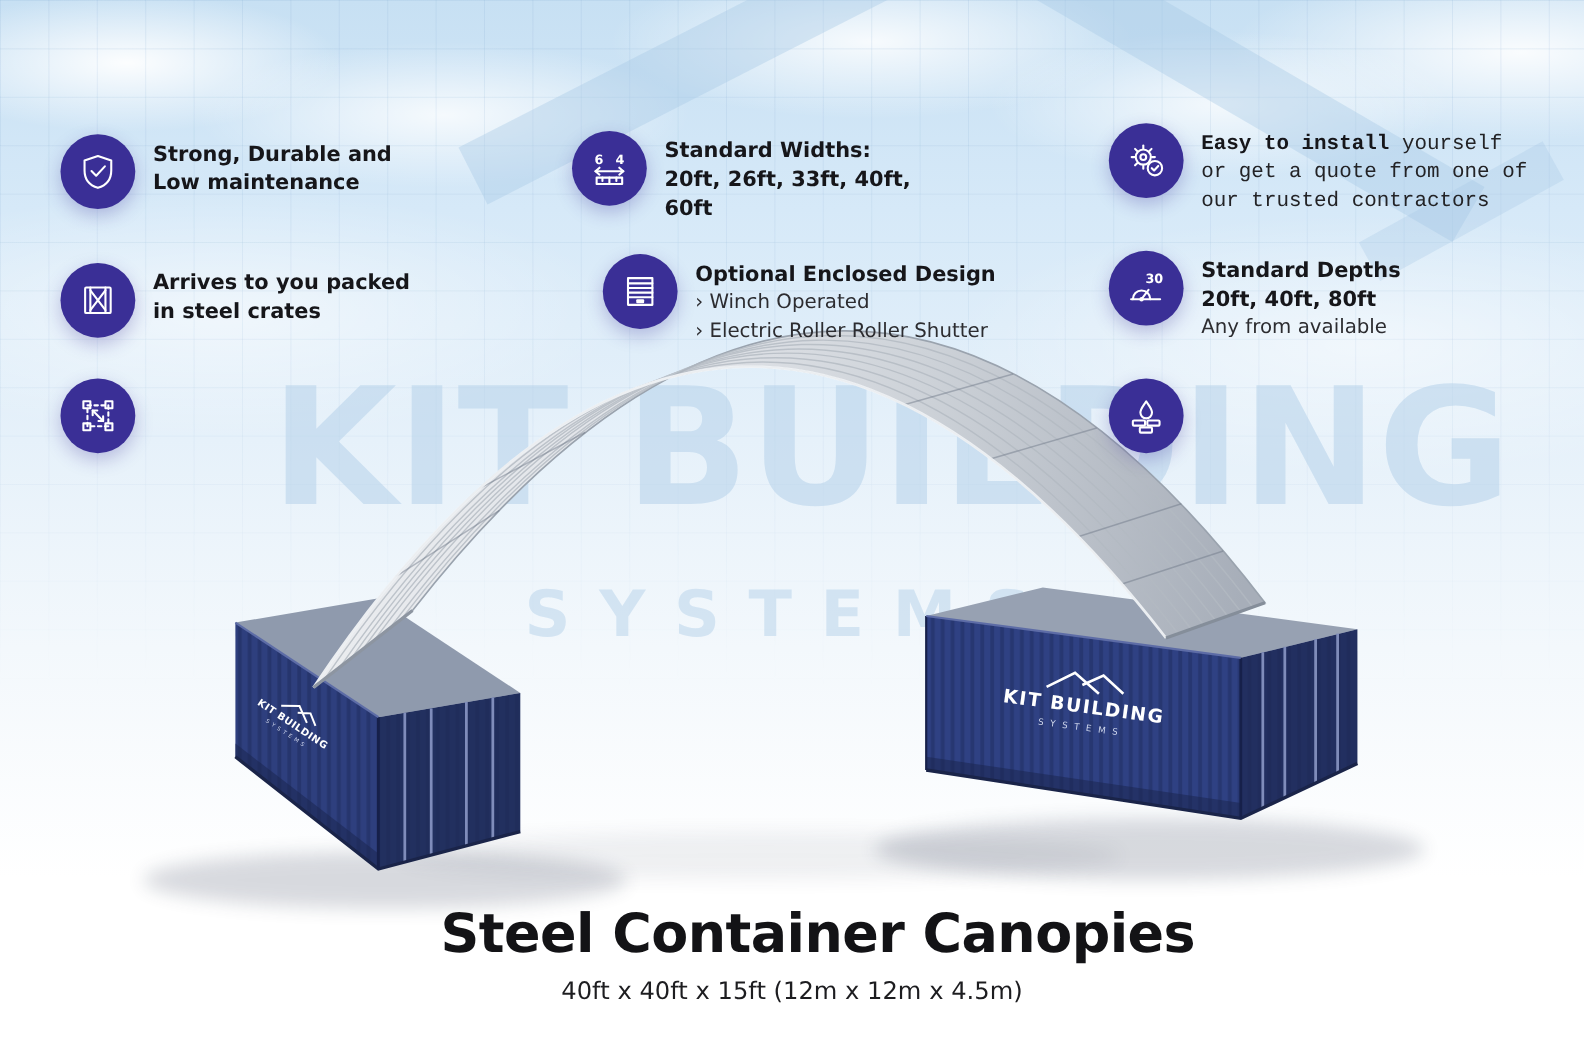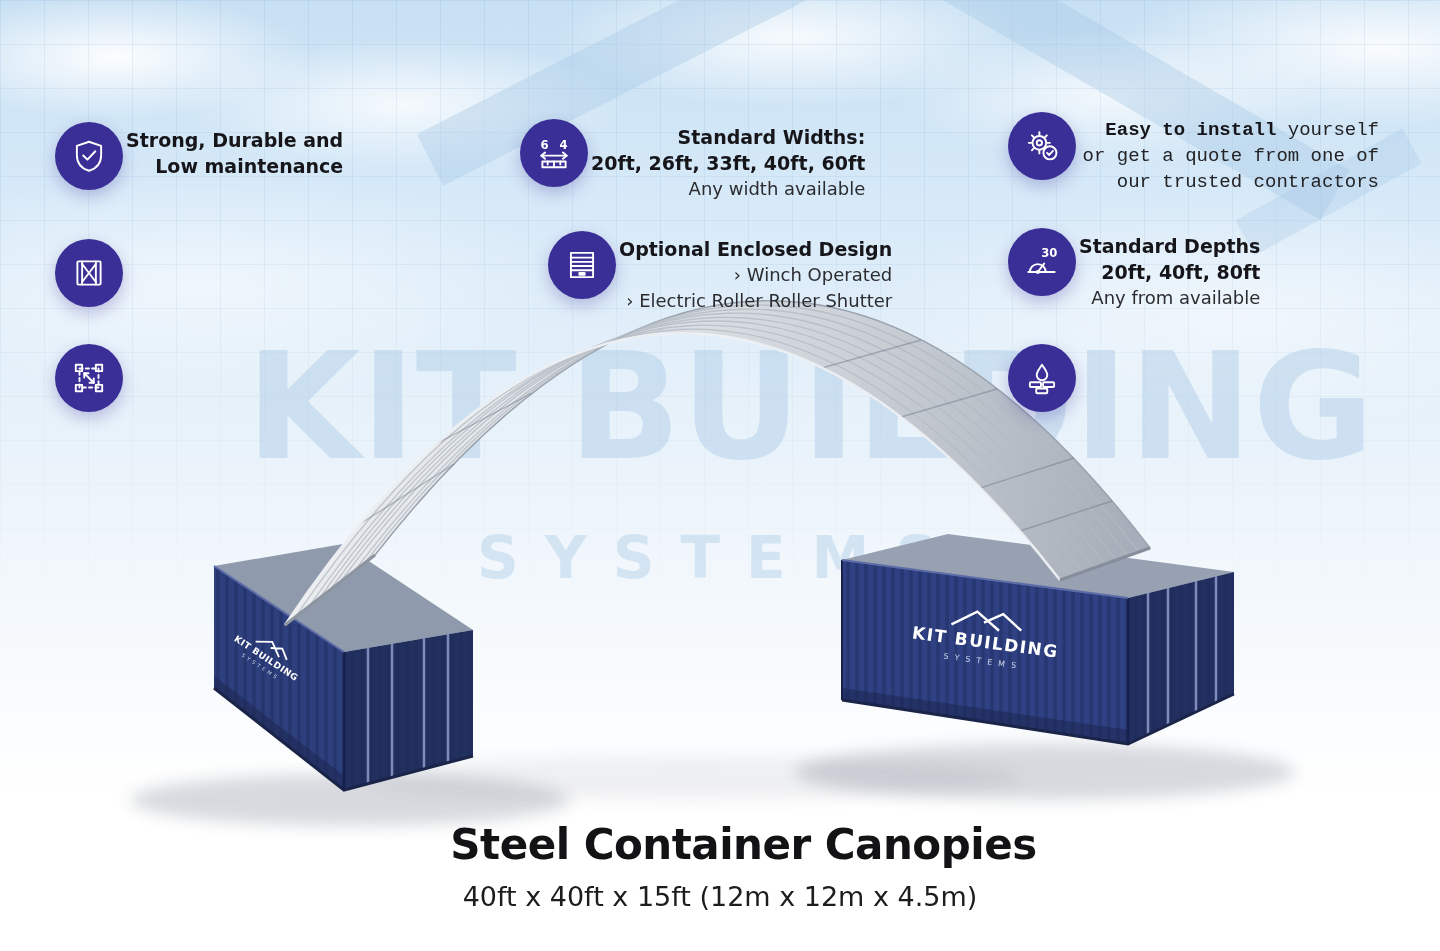--- a/index.html
+++ b/index.html
@@ -24,36 +24,36 @@
     background-image:
       linear-gradient(rgba(130,170,210,.16) 1px, transparent 1px),
       linear-gradient(90deg, rgba(130,170,210,.16) 1px, transparent 1px);
     background-size:44px 44px;
     -webkit-mask-image:linear-gradient(180deg,#000 0%,rgba(0,0,0,.65) 35%,transparent 66%);
     mask-image:linear-gradient(180deg,#000 0%,rgba(0,0,0,.65) 35%,transparent 66%);
   }
   .scene{position:absolute;left:0;top:0;z-index:1;}
   .scene text{font-family:"DejaVu Sans","Liberation Sans",sans-serif;}
 
-  .feature{position:absolute;display:flex;gap:3px;align-items:flex-start;z-index:3;text-align:right;}
+  .feature{position:absolute;display:flex;gap:16px;align-items:flex-start;z-index:3;}
   .icon-circle{
     width:68px;height:68px;border-radius:50%;background:#3a2f96;flex:0 0 68px;
     display:flex;align-items:center;justify-content:center;
     box-shadow:0 6px 16px rgba(58,47,150,.28);
   }
   .ftext{font-size:19px;line-height:26px;color:#232326;padding-top:5px;}
   .ftext p{margin:0;}
   .ftext .b{font-weight:700;color:#16161a;}
   .ftext .sm{font-size:18px;color:#2c2c30;}
 
   .title-wrap{position:absolute;left:0;right:0;top:820px;text-align:center;z-index:3;}
   .title-wrap h1{
-    margin:0;font-size:42px;font-weight:800;color:#131316;letter-spacing:-.5px;padding-left:47px;
-  }
-  .title-wrap p{margin:12px 0 0 0;font-size:27px;color:#1d1d20;font-weight:400;}
+    margin:0;font-size:49px;font-weight:800;color:#131316;letter-spacing:-.5px;padding-left:47px;
+  }
+  .title-wrap p{margin:12px 0 0 0;font-size:22px;color:#1d1d20;font-weight:400;}
 </style>
 </head>
 <body>
 
 <div class="page">
   <div class="clouds"></div>
   <div class="grid-overlay"></div>
 
   <svg class="scene" width="1440" height="951" viewBox="0 0 1440 951">
     <defs>
@@ -169,20 +169,24 @@
   <div class="feature" style="left:55px;top:239px;width:330px;">
     <div class="icon-circle">
       <svg width="38" height="38" viewBox="0 0 36 36" fill="none" stroke="#ffffff" stroke-width="1.8" stroke-linecap="round" stroke-linejoin="round">
         <rect x="7" y="7" width="22" height="22" rx="1"></rect>
         <line x1="11.5" y1="7" x2="11.5" y2="29"></line>
         <line x1="24.5" y1="7" x2="24.5" y2="29"></line>
         <line x1="11.5" y1="9.5" x2="24.5" y2="26.5"></line>
         <line x1="11.5" y1="26.5" x2="24.5" y2="9.5"></line>
       </svg>
     </div>
+    <div class="ftext">
+      <p class="b">Arrives to you packed</p>
+      <p class="b">in steel crates</p>
+    </div>
   </div>
 
   <div class="feature" style="left:55px;top:344px;width:335px;">
     <div class="icon-circle">
       <svg width="38" height="38" viewBox="0 0 36 36" fill="none" stroke="#ffffff" stroke-width="1.8" stroke-linecap="round" stroke-linejoin="round">
         <rect x="9" y="9" width="18" height="18" stroke-dasharray="3 3"></rect>
         <rect x="5.5" y="5.5" width="6" height="6"></rect>
         <rect x="24.5" y="5.5" width="6" height="6"></rect>
         <rect x="5.5" y="24.5" width="6" height="6"></rect>
         <rect x="24.5" y="24.5" width="6" height="6"></rect>
@@ -203,21 +207,20 @@
         <polyline points="26.5,17.5 30,20.5 26.5,23.5"></polyline>
         <rect x="7" y="26" width="22" height="5.5"></rect>
         <line x1="12" y1="26" x2="12" y2="29"></line>
         <line x1="18" y1="26" x2="18" y2="31.5"></line>
         <line x1="24" y1="26" x2="24" y2="29"></line>
       </svg>
     </div>
     <div class="ftext">
       <p class="b">Standard Widths:</p>
       <p class="b">20ft, 26ft, 33ft, 40ft, 60ft</p>
-      <p class="sm">Any width available</p>
     </div>
   </div>
 
   <div class="feature" style="left:548px;top:231px;width:360px;">
     <div class="icon-circle">
       <svg width="38" height="38" viewBox="0 0 36 36" fill="none" stroke="#ffffff" stroke-width="1.8" stroke-linecap="round" stroke-linejoin="round">
         <rect x="7.5" y="6.5" width="21" height="23"></rect>
         <line x1="7.5" y1="11" x2="28.5" y2="11"></line>
         <line x1="7.5" y1="15" x2="28.5" y2="15"></line>
         <line x1="7.5" y1="19" x2="28.5" y2="19"></line>

